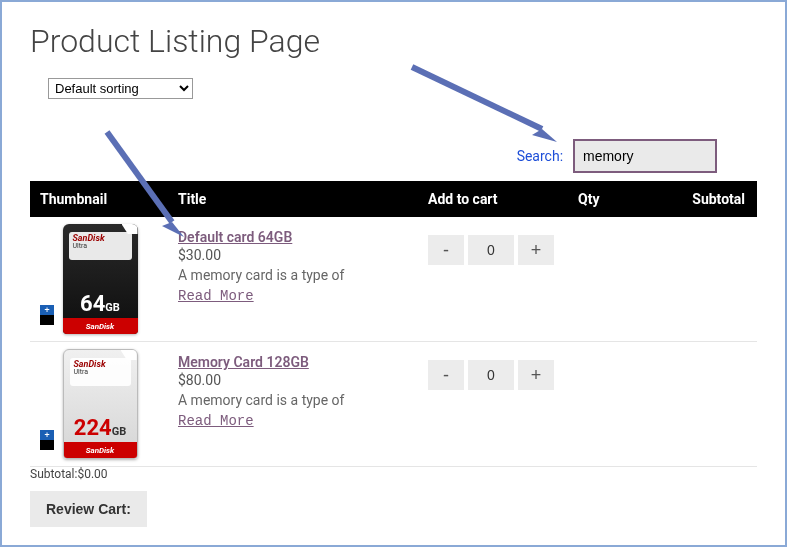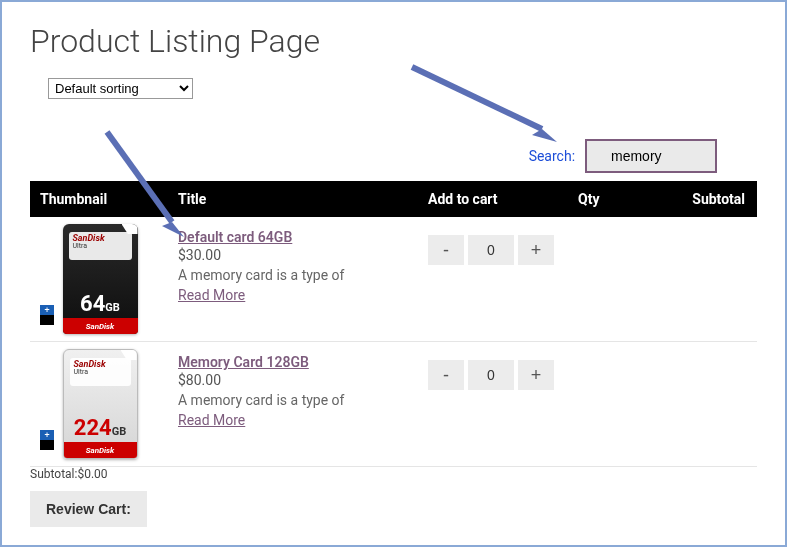--- a/index.html
+++ b/index.html
@@ -31,23 +31,23 @@
       text-align: right;
       margin-bottom: 8px;
       padding-right: 40px;
     }
     .search-label {
       font-size: 14px;
       color: #1d4ed8;
       margin-right: 6px;
     }
     .search-input {
-      width: 132px;
+      width: 144px;
       height: 34px;
-      padding: 4px 24px;
+      padding: 4px 8px;
       font-size: 14px;
       background: #eaeaea;
       border: 2px solid #7d5c7d;
       outline: none;
     }
     table.products {
       width: 100%;
       border-collapse: collapse;
     }
     table.products thead tr {
@@ -126,20 +126,21 @@
       cursor: pointer;
       display:inline-block;
       margin-bottom:2px;
     }
     .prod-price { color:#555; margin-bottom:4px;}
     .prod-desc { color:#666; margin-bottom:4px;}
     .read-more {
       color: #7d5c7d;
       text-decoration: underline;
       cursor: pointer;
+      font-family: Liberation Mono, monospace;
     }
     .qty-group {
       display: inline-flex;
       align-items: stretch;
       margin-top: 6px;
     }
     .qty-btn {
       width: 36px; height: 30px;
       background: #ececec;
       border: none;

